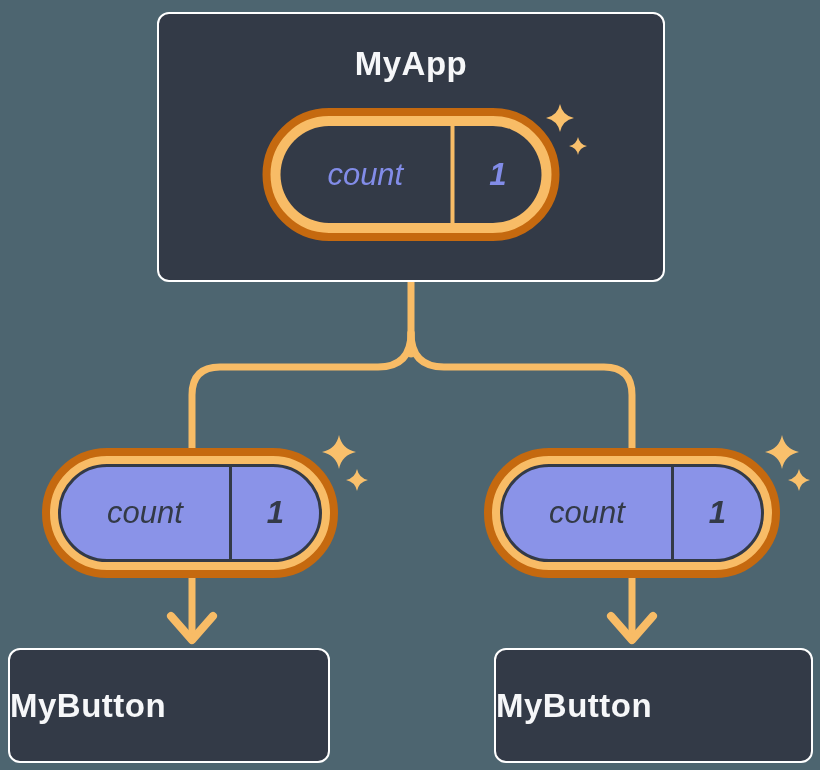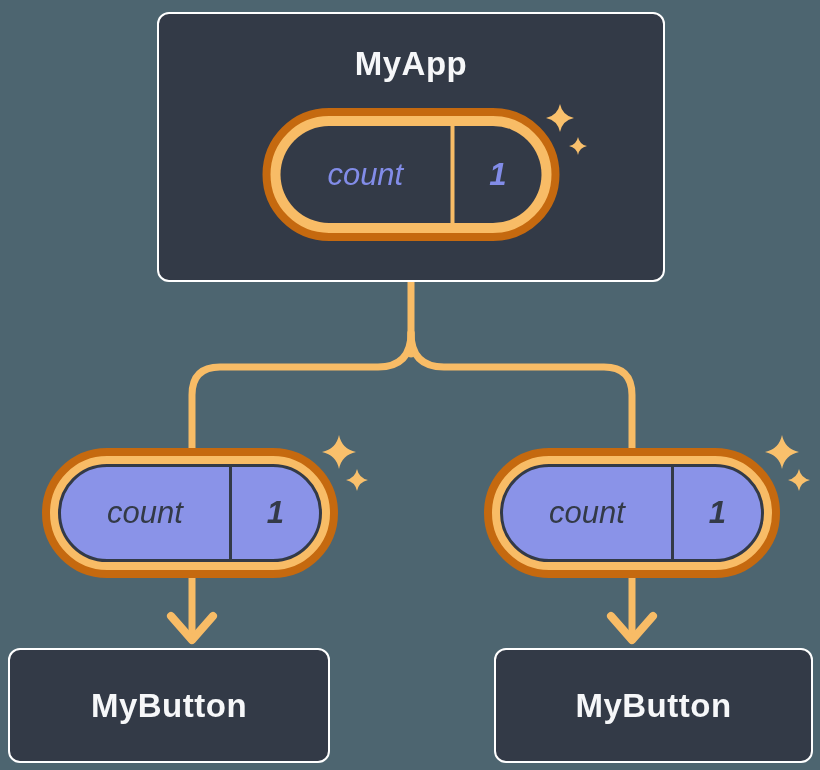--- a/index.html
+++ b/index.html
@@ -24,21 +24,21 @@
   
   .card {
     position: absolute;
     box-sizing: border-box;
     background: #333A47;
     border: 2.5px solid #FFFFFF;
     border-radius: 12px;
     z-index: 2;
   }
   .root-card  { left: 157px; top: 12px;  width: 508px; height: 270px; }
-  .child-card { display: flex; align-items: center; justify-content: center; }
+  .child-card { display: flex; align-items: center; }
   .child-left  { left: 8px;   top: 648px; width: 322px; height: 115px; }
   .child-right { left: 494px; top: 648px; width: 319px; height: 115px; }
   .card-title {
     color: #F6F7F9;
     font-size: 33px;
     font-weight: 600;
     letter-spacing: 0.5px;
     text-align: center;
   }
   .root-card .card-title { margin-top: 31px; }

